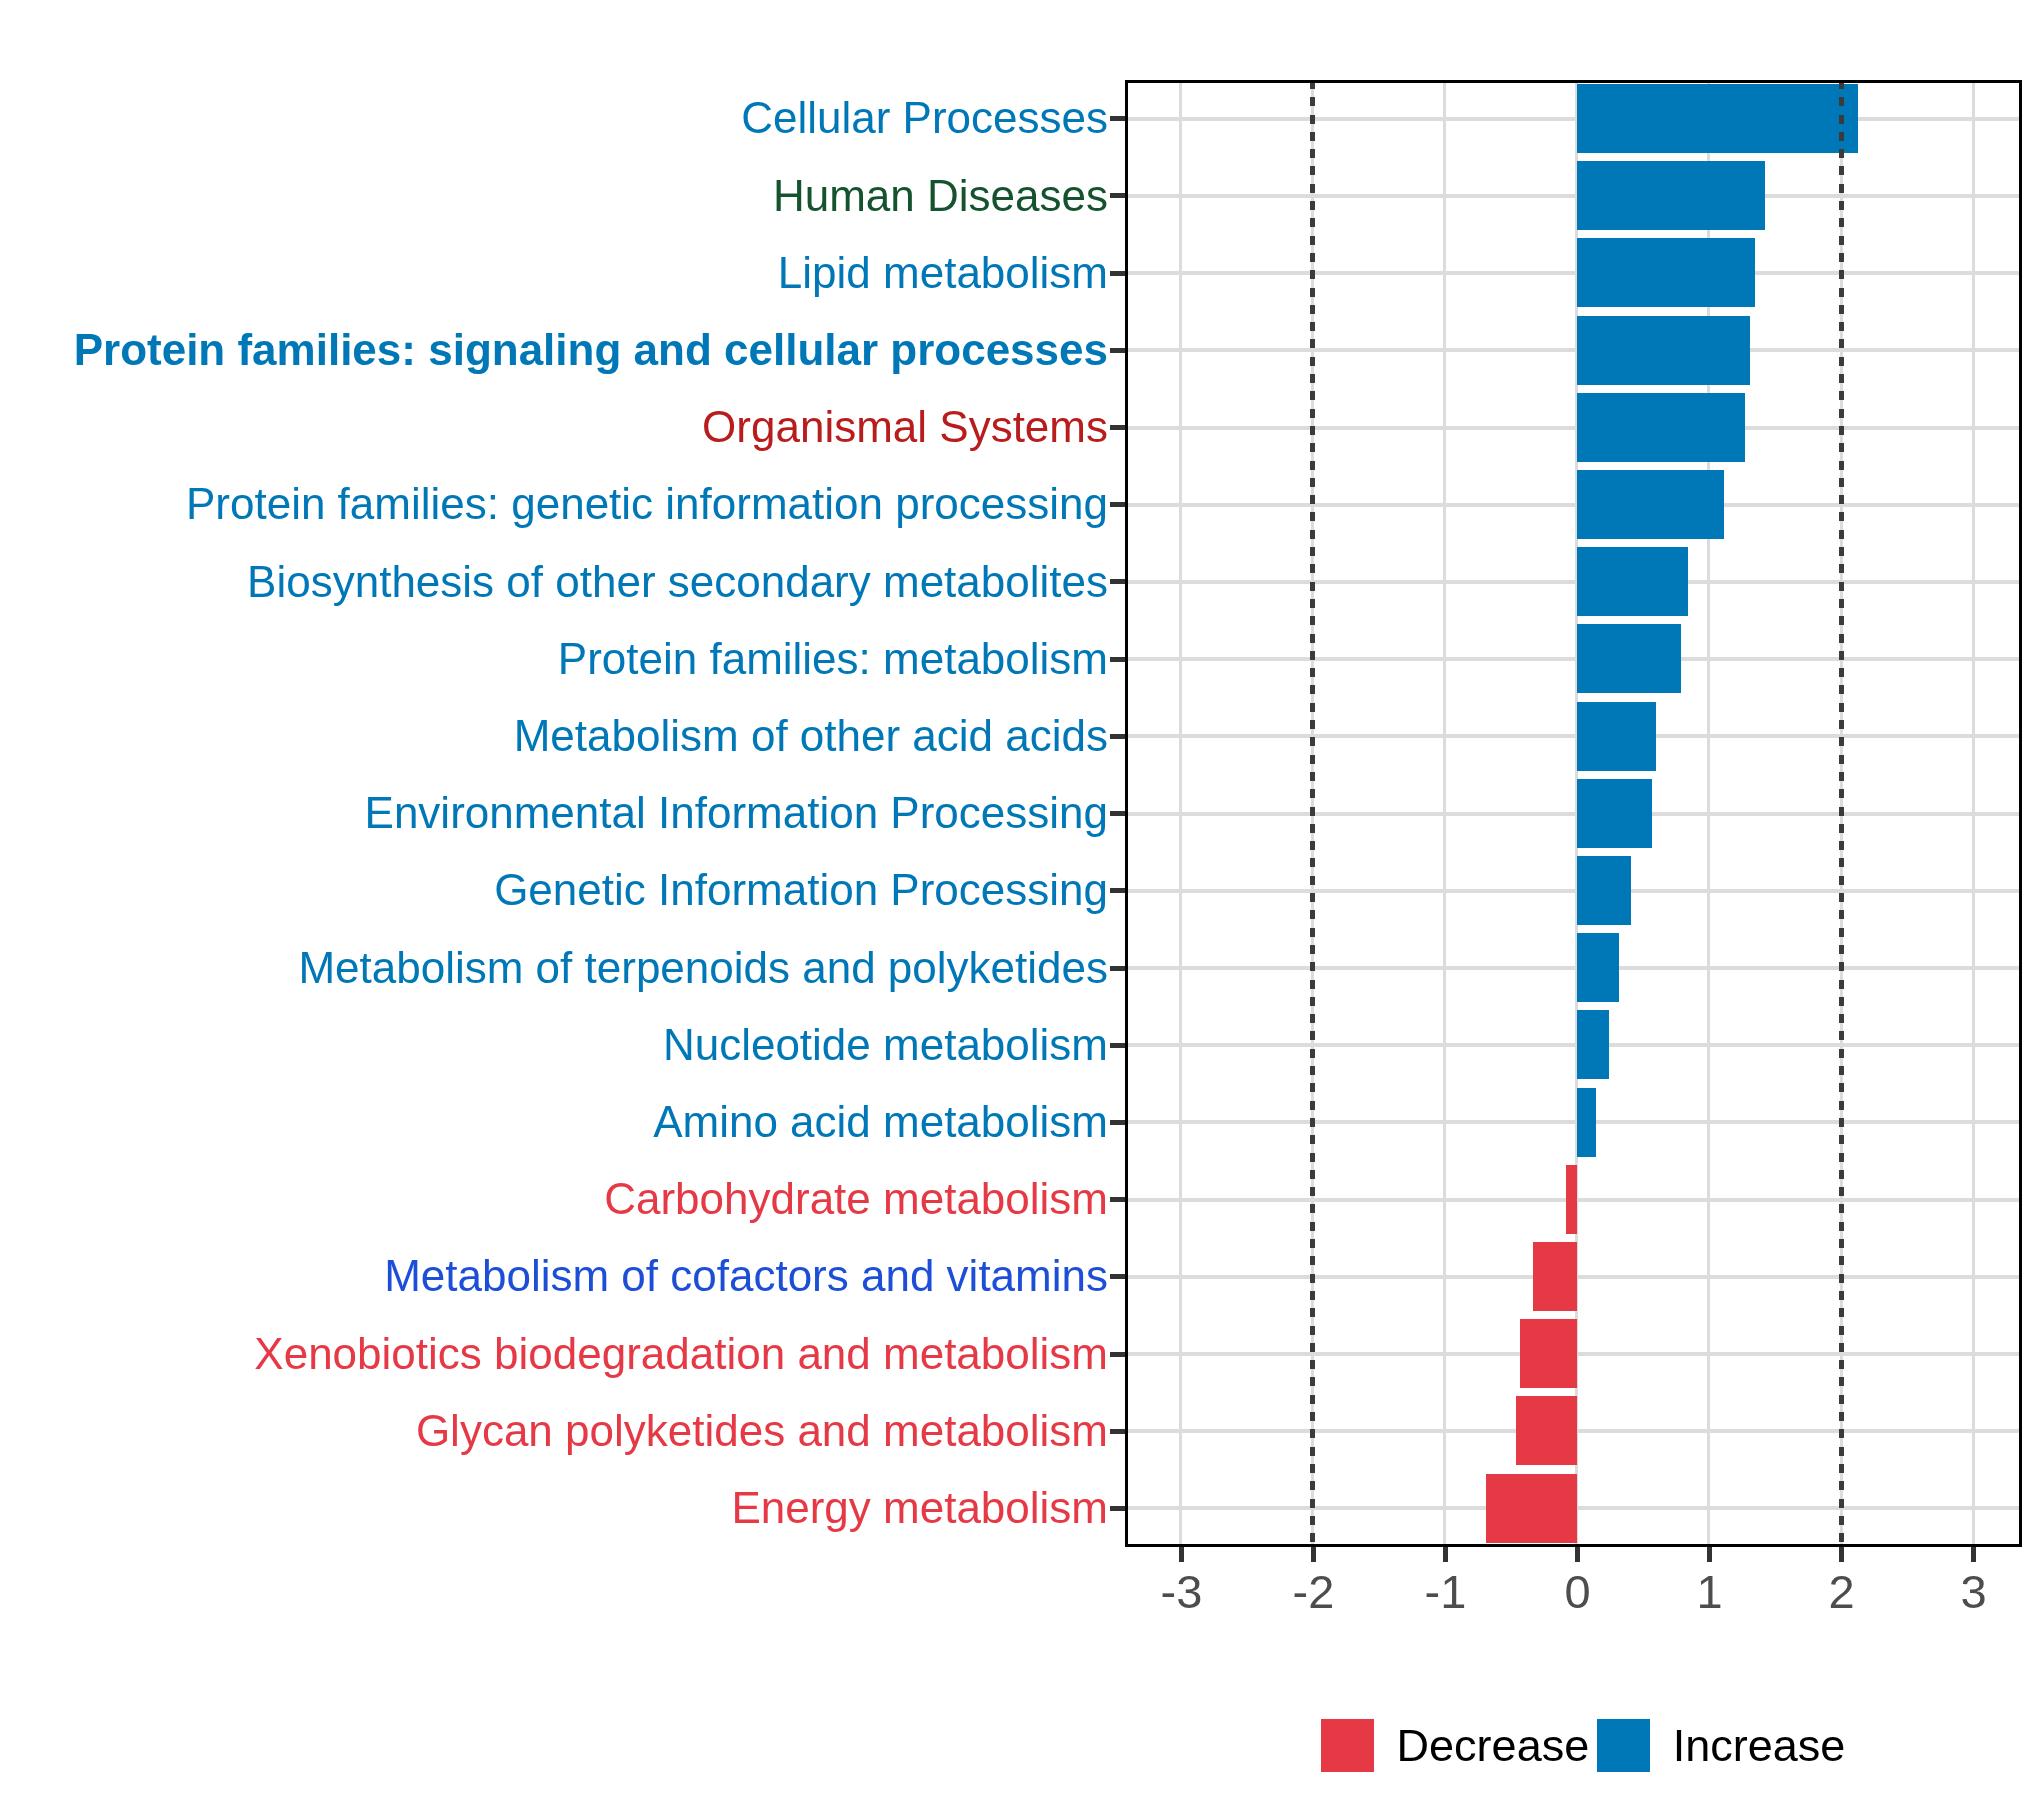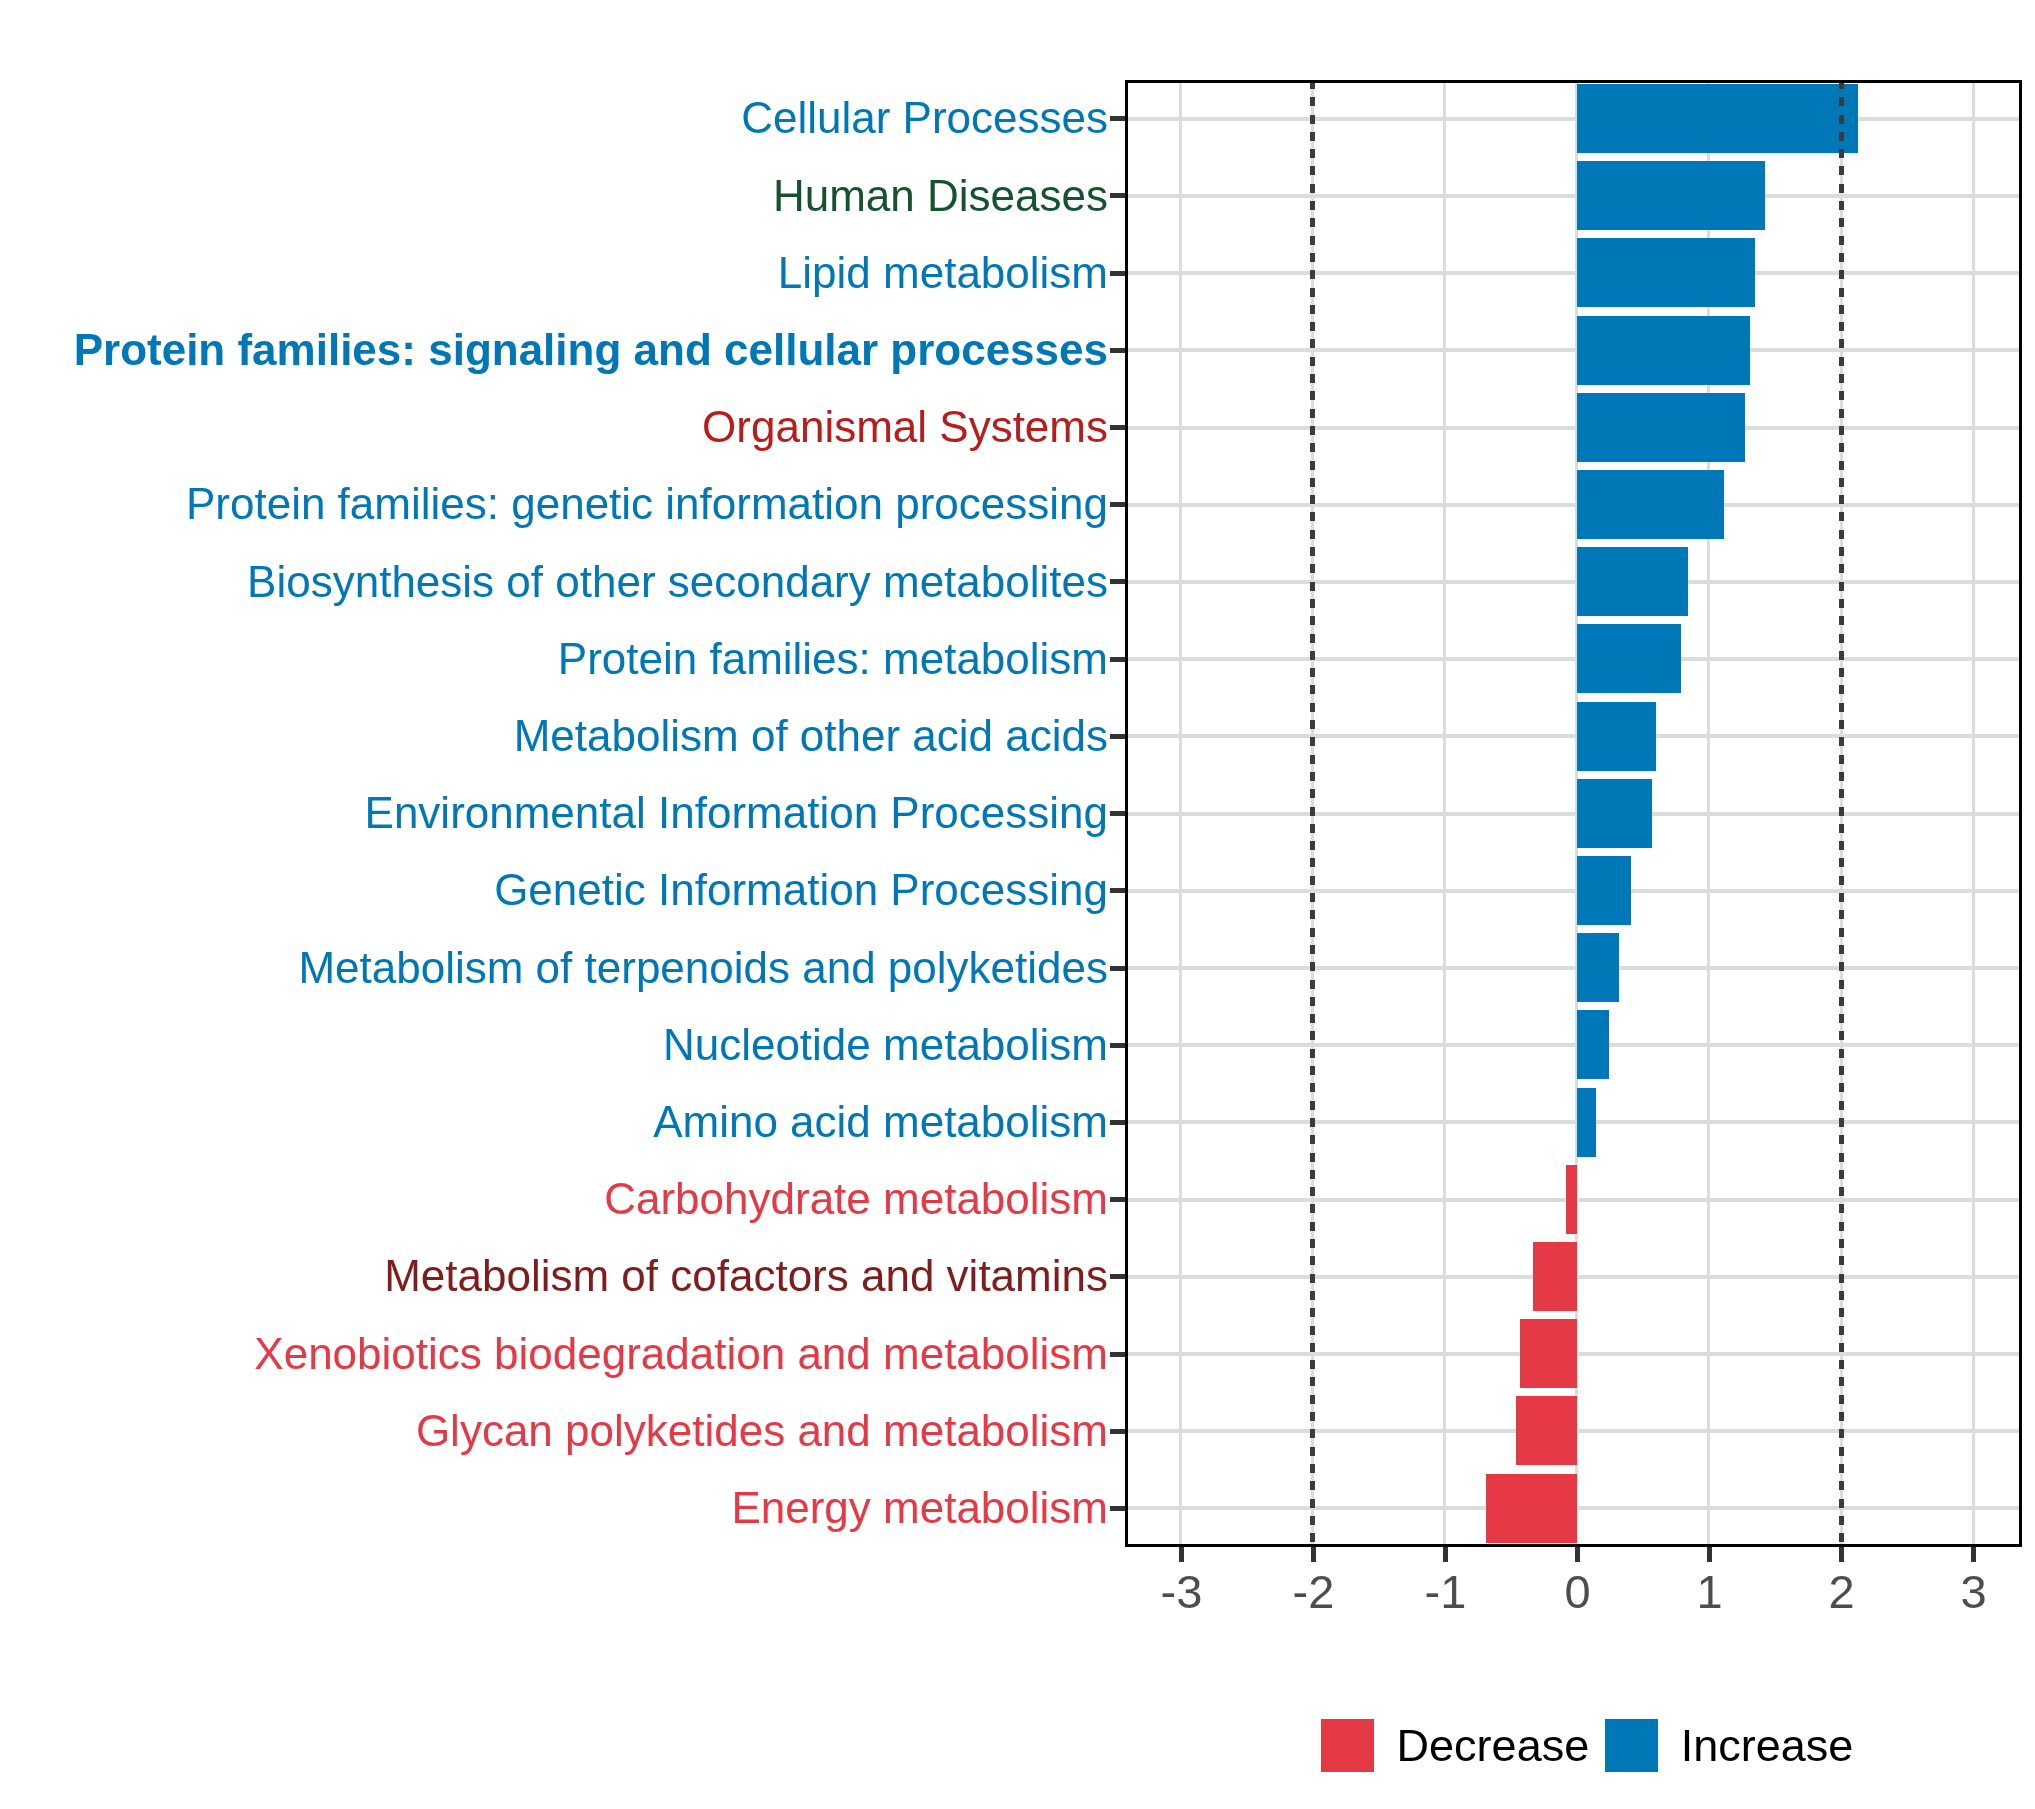--- a/index.html
+++ b/index.html
@@ -21,21 +21,21 @@
   }
   .ytick{position:absolute;width:15px;height:4.5px;background:#333333;}
   .xtick{position:absolute;width:4.5px;height:15px;background:#333333;}
   .xtick-label{
     position:absolute;width:121px;text-align:center;font-size:47px;line-height:47px;color:#4D4D4D;
   }
   #xlabel{
     position:absolute;text-align:center;font-size:54px;font-weight:bold;color:#000000;line-height:54px;
   }
   #legend{
-    position:absolute;display:flex;align-items:center;gap:16px;
+    position:absolute;display:flex;align-items:center;gap:8px;
   }
   .legend-item{display:flex;align-items:center;gap:22.6px;}
   .legend-swatch{width:53px;height:53px;}
   .legend-label{font-size:45px;line-height:47px;color:#000000;white-space:nowrap;}
 </style>
 </head>
 <body>
 
 <div id="figure">
   <div id="panel" style="left: 1125px; top: 80px; width: 897px; height: 1467px;">
@@ -97,21 +97,21 @@
       <div class="cat-label" style="right: 927px; top: 480px; color: rgb(0, 119, 182);">Protein families: genetic information processing</div>
       <div class="cat-label" style="right: 927px; top: 558px; color: rgb(0, 119, 182);">Biosynthesis of other secondary metabolites</div>
       <div class="cat-label" style="right: 927px; top: 635px; color: rgb(0, 119, 182);">Protein families: metabolism</div>
       <div class="cat-label" style="right: 927px; top: 712px; color: rgb(0, 119, 182);">Metabolism of other acid acids</div>
       <div class="cat-label" style="right: 927px; top: 789px; color: rgb(0, 119, 182);">Environmental Information Processing</div>
       <div class="cat-label" style="right: 927px; top: 866px; color: rgb(0, 119, 182);">Genetic Information Processing</div>
       <div class="cat-label" style="right: 927px; top: 944px; color: rgb(0, 119, 182);">Metabolism of terpenoids and polyketides</div>
       <div class="cat-label" style="right: 927px; top: 1021px; color: rgb(0, 119, 182);">Nucleotide metabolism</div>
       <div class="cat-label" style="right: 927px; top: 1098px; color: rgb(0, 119, 182);">Amino acid metabolism</div>
       <div class="cat-label" style="right: 927px; top: 1175px; color: rgb(230, 57, 70);">Carbohydrate metabolism</div>
-      <div class="cat-label" style="right: 927px; top: 1252px; color: #7f1d1d;">Metabolism of cofactors and vitamins</div>
+      <div class="cat-label" style="right: 927px; top: 1252px; color: #1d4ed8;">Metabolism of cofactors and vitamins</div>
       <div class="cat-label" style="right: 927px; top: 1330px; color: rgb(230, 57, 70);">Xenobiotics biodegradation and metabolism</div>
       <div class="cat-label" style="right: 927px; top: 1407px; color: rgb(230, 57, 70);">Glycan polyketides and metabolism</div>
       <div class="cat-label" style="right: 927px; top: 1484px; color: rgb(230, 57, 70);">Energy metabolism</div>
     </div>
   <div id="yticks">
       <div class="ytick" style="left: 1110px; top: 116px;"></div>
       <div class="ytick" style="left: 1110px; top: 193px;"></div>
       <div class="ytick" style="left: 1110px; top: 271px;"></div>
       <div class="ytick" style="left: 1110px; top: 348px;"></div>
       <div class="ytick" style="left: 1110px; top: 425px;"></div>

